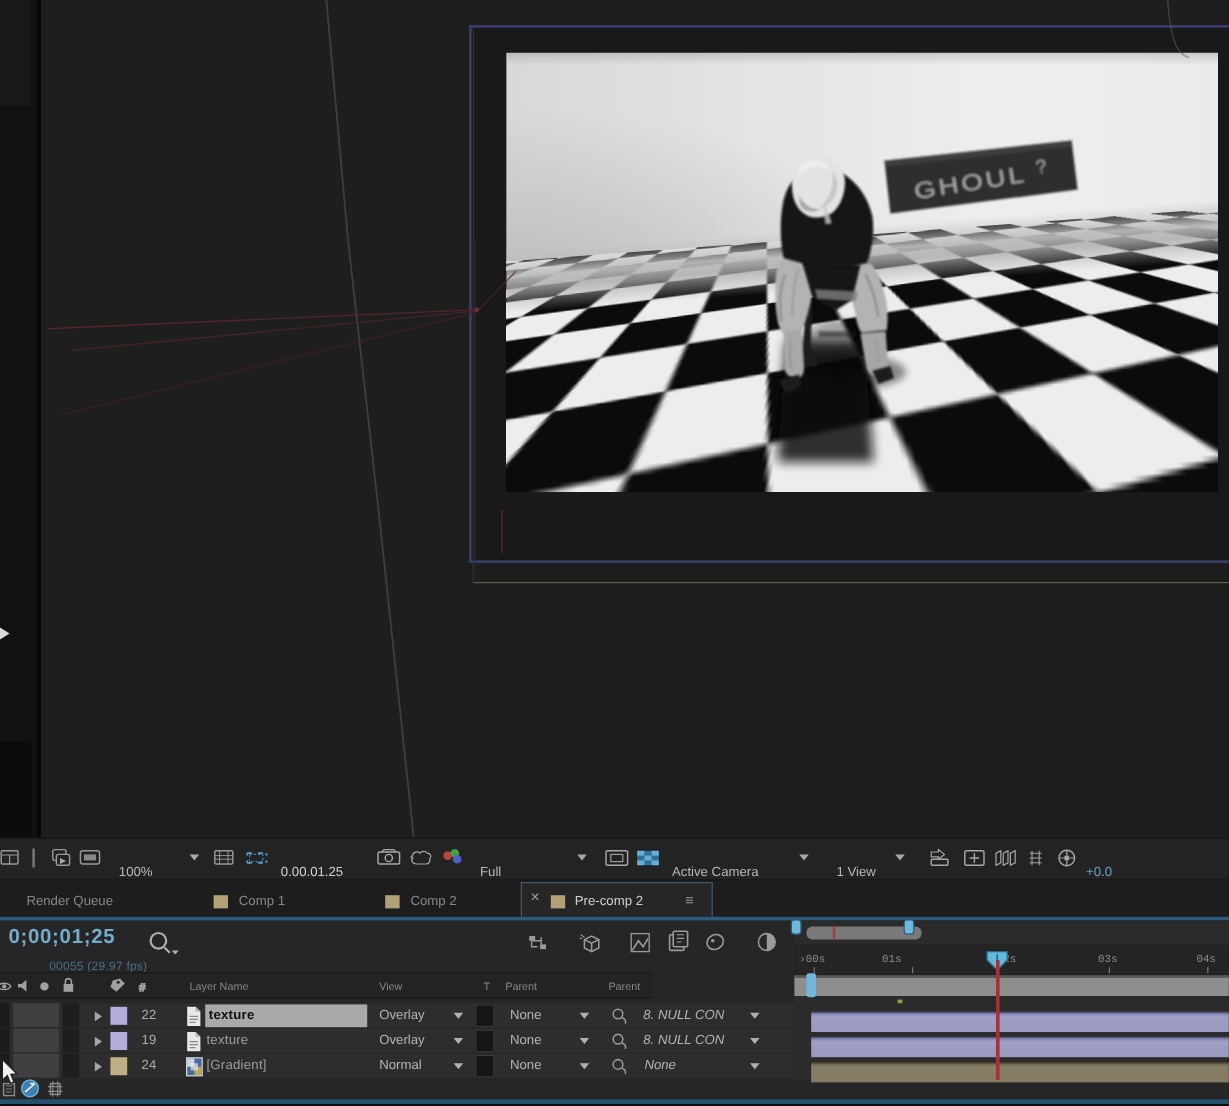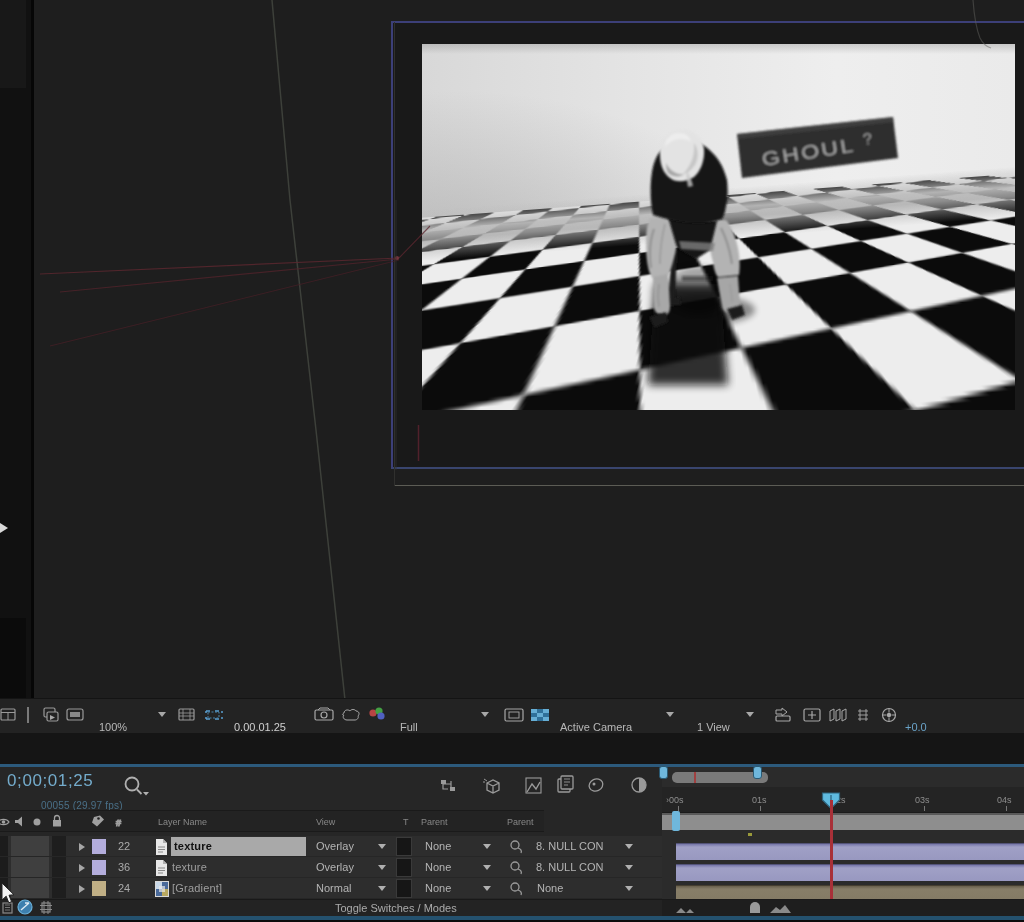--- a/index.html
+++ b/index.html
@@ -49,21 +49,21 @@
 #activetab { position:absolute; left:434px; top:1px; width:160px; height:30px;
   background:#262626; border:1px solid #3d5a74; border-bottom:none; }
 #activetab .x { position:absolute; left:7px; top:4px; color:#a0a0a0; font-size:13px; }
 #activetab .cbox2 { position:absolute; left:24px; top:10px; width:12px; height:11px; background:#b1a176; }
 #activetab .tname { position:absolute; left:44px; top:9px; font-size:11px; color:#cfcfcf; }
 #activetab .menu { position:absolute; left:136px; top:7px; color:#9a9a9a; font-size:12px; }
 
 
 #timeline { left:0; top:764px; width:1024px; height:152px; background:#262626; }
 #tl-blueline { left:0; top:0; width:1024px; height:3px; background:#2c5a7c; }
-#tc-big { left:7px; top:7px; font-size:17px; font-weight:normal; color:#74accc; letter-spacing:0.6px; }
+#tc-big { left:7px; top:7px; font-size:17px; font-weight:bold; color:#74accc; letter-spacing:0.6px; }
 #tc-small { left:1px; top:36px; font-size:10px; color:#4a7088; letter-spacing:0.2px;padding-left:40px; }
 #hdr-row { left:0; top:46px; width:544px; height:22px; background:#232323;
   border-top:1px solid #1a1a1a; border-bottom:1px solid #1a1a1a; }
 #hdr-row .h { position:absolute; top:6px; font-size:9px; color:#878787; }
 #bottombar { left:0; top:135px; width:1024px; height:17px; background:#232323; border-top:1px solid #191919; }
 #toggletxt { position:absolute; left:335px; top:2px; font-size:11px; color:#ababab; }
 #bottomedge { left:0; top:916px; width:1024px; height:4px; background:#24516e; }
 #bottomedge2 { left:0; top:920px; width:1024px; height:2px; background:#0c0c0c; }
 
 
@@ -76,29 +76,29 @@
   border-top:4px solid transparent; border-bottom:4px solid transparent; border-left:6px solid #a6a6a6; }
 .lrow .sw { position:absolute; left:92px; top:3px; width:14px; height:15px; }
 .lrow .num { position:absolute; left:118px; top:4px; font-size:11px; color:#ababab; }
 .lrow .nm { position:absolute; left:172px; top:4px; font-size:11px; color:#9e9e9e; letter-spacing:0.2px; }
 .lrow .mode { position:absolute; left:316px; top:4px; font-size:11px; color:#b4b4b4; }
 .mcaret { position:absolute; width:0; height:0; border-left:4.5px solid transparent;
   border-right:4.5px solid transparent; border-top:5.5px solid #b0b0b0; top:8px; }
 .lrow .tbox { position:absolute; left:396px; top:1px; width:16px; height:19px; background:#161616;
   border:1px solid #3a3a3a; }
 .lrow .trk { position:absolute; left:425px; top:4px; font-size:11px; color:#b4b4b4; }
-.lrow .par { position:absolute; left:536px; top:4px; font-size:11px; color:#b4b4b4; }
+.lrow .par { position:absolute; left:536px; top:4px; font-size:11px; color:#b4b4b4;font-style:italic; }
 .selname { position:absolute; left:171px; top:1px; width:135px; height:19px; background:#a9a9a9; }
 .selname span { position:absolute; left:3px; top:3px; font-size:11px; color:#111; font-weight:bold; letter-spacing:0.2px; }
 
 
 #graph { position:absolute; left:662px; top:3px; width:362px; height:133px; background:#2b2b2b; }
 #ruler { position:absolute; left:0; top:20px; width:362px; height:26px; background:#242424;
   border-bottom:1px solid #1c1c1c; }
-#ruler .rl { position:absolute; top:8px; font-size:9px; color:#8e8e8e; }
+#ruler .rl { position:absolute; top:8px; font-size:9px; color:#8e8e8e;font-family:Liberation Mono, monospace; }
 #ruler .tick { position:absolute; bottom:1px; width:1px; height:5px; background:#777; }
 #navbar { position:absolute; left:10px; top:5px; width:96px; height:11px; background:#7a7a7a; border-radius:5px; }
 .navh { position:absolute; top:-1px; width:9px; height:13px; background:#6fb7dc; border-radius:3px; border:1px solid #2a5a74; }
 #workarea { position:absolute; left:0; top:46px; width:362px; height:17px; background:#8e8e8e; border-top:2px solid #5a5a5a; }
 #wa-handle { position:absolute; left:10px; top:44px; width:8px; height:20px; background:#6fb7dc; border-radius:2px; }
 .bar { position:absolute; left:14px; width:348px; height:17px; }
 .bar.purple { background:linear-gradient(to bottom,#7575a8 0,#a0a0c6 3px,#9898c0 100%); border-top:1px solid #54547a; }
 .bar.tan { background:linear-gradient(to bottom,#685f4c 0,#877e68 3px,#837a64 100%); border-top:1px solid #463f30; }
 #playhead { position:absolute; left:159px; top:25px; width:20px; height:18px; }
 #redline { position:absolute; left:168px; top:33px; width:3px; height:100px; background:#a83038; }
@@ -268,20 +268,33 @@
         <rect x="804" y="10" width="16" height="12" rx="1.5"></rect>
         <path d="M808 16 h8 M812 12 v8"></path>
         <path d="M830 22 v-10 l4 -2 v10 z M836 22 v-10 l4 -2 v10 z M842 22 v-10 l4 -2 v10 z" stroke-width="1"></path>
         <path d="M858 12 l10 0 M858 16 l10 0 M858 20 l10 0 M860 10 v12 M866 10 v12" stroke-width="0.9"></path>
         <circle cx="889" cy="16" r="6.5"></circle>
         <circle cx="889" cy="16" r="2.2" fill="#a8a8a8" stroke="none"></circle>
         <path d="M889 9.5 v4 M889 18.5 v4 M882.5 16 h4 M891.5 16 h4" stroke-width="1"></path>
       </g>
     </svg>
   </div>
+  <div class="abs" id="tabbar">
+    <div class="tabtxt" style="left:22px;">Render Queue</div>
+    <div class="cbox" style="left:178px;"></div>
+    <div class="tabtxt" style="left:199px;">Comp 1</div>
+    <div class="cbox" style="left:321px;"></div>
+    <div class="tabtxt" style="left:342px;">Comp 2</div>
+    <div id="activetab">
+      <span class="x">×</span>
+        <span class="cbox2"></span>
+      <span class="tname">Pre-comp 2</span>
+        <span class="menu">≡</span>
+    </div>
+  </div>
   <div class="abs" id="timeline">
     <div class="abs" id="tl-blueline"></div>
     <div class="abs" id="tc-big">0;00;01;25</div>
     <div class="abs" id="tc-small">00055 (29.97 fps)</div>
     <svg class="abs" style="left:0;top:0;z-index:6;" width="680" height="152">
 
       <g stroke="#b0b0b0" fill="none" stroke-width="1.8">
         <circle cx="132" cy="20" r="6.5"></circle>
         <path d="M137 25.5 l4.5 4.5"></path>
       </g>
@@ -378,21 +391,21 @@
         <div class="mcaret" style="left:483px;"></div>
       <div class="par">8. NULL CON</div>
         <div class="mcaret" style="left:625px;"></div>
     </div>
     <div class="lrow" style="top:93px;">
       <div class="b1"></div>
         <div class="b2"></div>
         <div class="b3"></div>
       <div class="tri"></div>
         <div class="sw" style="background:#b3addc;"></div>
-      <div class="num">36</div>
+      <div class="num">19</div>
       <div class="nm">texture</div>
       <div class="mode">Overlay</div>
         <div class="mcaret" style="left:378px;"></div>
       <div class="tbox"></div>
       <div class="trk">None</div>
         <div class="mcaret" style="left:483px;"></div>
       <div class="par">8. NULL CON</div>
         <div class="mcaret" style="left:625px;"></div>
     </div>
     <div class="lrow" style="top:114px;">
@@ -411,47 +424,37 @@
       <div class="par" style="left:537px;">None</div>
         <div class="mcaret" style="left:625px;"></div>
     </div>
     <div id="graph">
       <div id="navbar"></div>
       <div class="navh" style="left:-3px;"></div>
       <div class="navh" style="left:91px;"></div>
       <div style="position:absolute;left:32px;top:5px;width:2px;height:11px;background:#a04040;"></div>
       <div id="ruler">
         <div class="rl" style="left:4px;">›00s</div>
-        <div class="rl" style="left:90px;">01s</div>
+        <div class="rl" style="left:73px;">01s</div>
         <div class="rl" style="left:174px;">2s</div>
         <div class="rl" style="left:253px;">03s</div>
         <div class="rl" style="left:335px;">04s</div>
         <div class="tick" style="left:16px;"></div>
         <div class="tick" style="left:98px;"></div>
         <div class="tick" style="left:262px;"></div>
         <div class="tick" style="left:344px;"></div>
       </div>
       <div id="workarea"></div>
       <div id="wa-handle"></div>
       <div style="position:absolute;left:86px;top:66px;width:4px;height:3px;background:#9a9a3a;"></div>
       <div class="bar purple" style="top:76px;"></div>
       <div class="bar purple" style="top:97px;"></div>
       <div class="bar tan" style="top:118px;"></div>
       <svg id="playhead" width="20" height="18" viewBox="0 0 20 18">
         <path d="M1.5 1 L18.5 1 L18.5 8 L10 16.5 L1.5 8 Z" fill="#5fbadf" stroke="#2f657f" stroke-width="1.2"></path>
         <path d="M10 3 L10 13.5" stroke="#2f657f" stroke-width="1.3"></path>
       </svg>
       <div id="redline"></div>
     </div>
-    <div class="abs" id="bottombar">
-      <div id="toggletxt">Toggle Switches / Modes</div>
-      <div style="position:absolute;left:662px;top:0;width:362px;height:17px;background:#1e1e1e;">
-        <svg width="362" height="17">
-          <path d="M14 13 l5 -5 l5 5 z M24 13 l4 -4 l4 4 z" fill="#8a8a8a"></path>
-          <path d="M88 13 v-6 a5 5 0 0 1 10 0 v6 z" fill="#9a9a9a"></path>
-          <path d="M108 13 l6 -6 l4 3 l5 -5 l6 8 z" fill="#8a8a8a"></path>
-        </svg>
-      </div>
-    </div>
   </div>
   <div class="abs" id="bottomedge"></div>
   <div class="abs" id="bottomedge2"></div>
 </div>
 
 </body></html>

